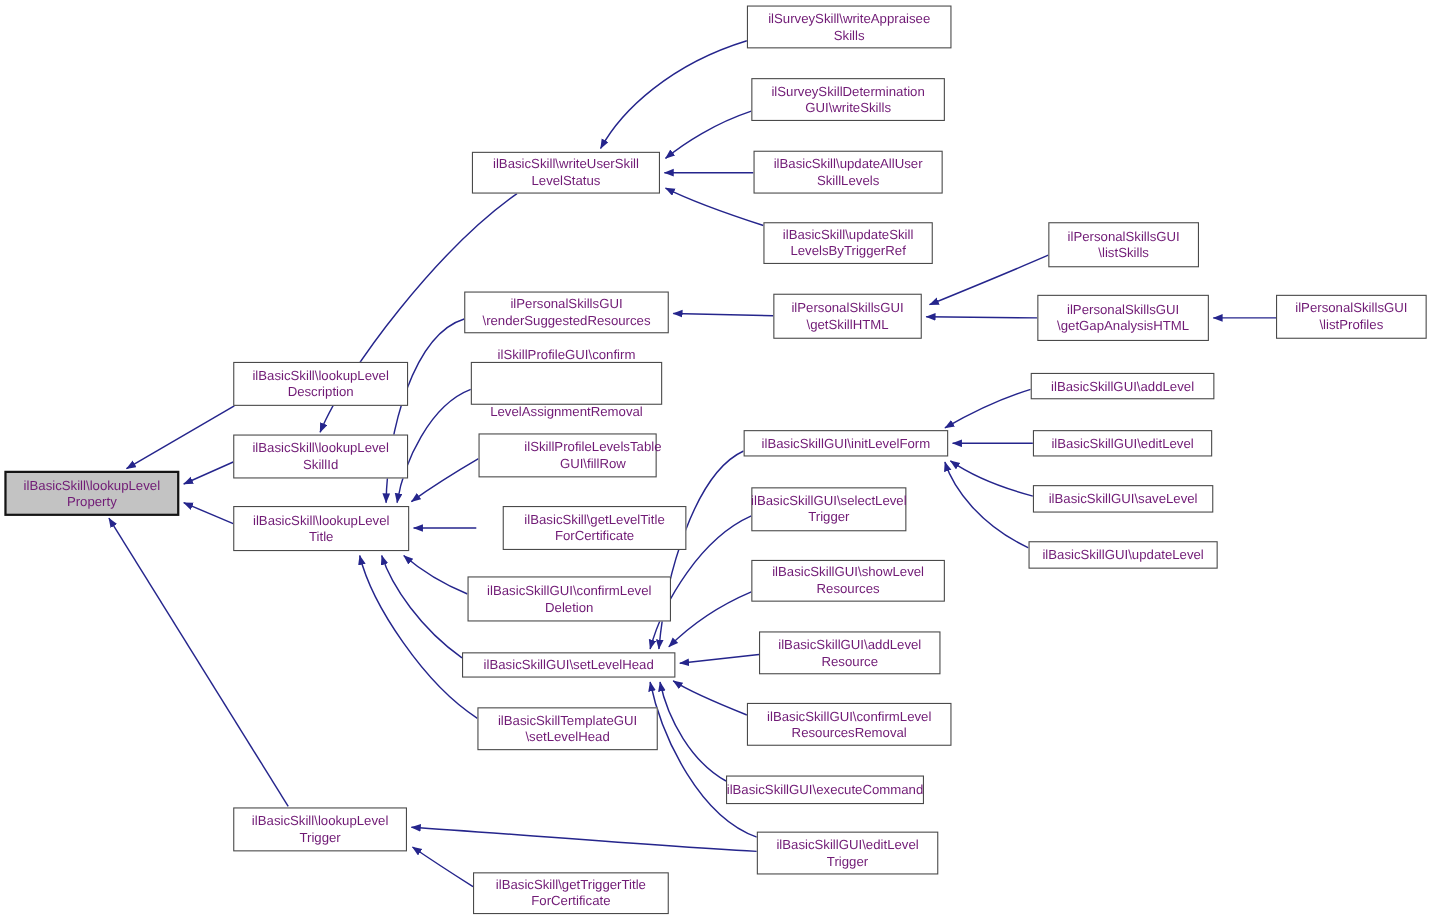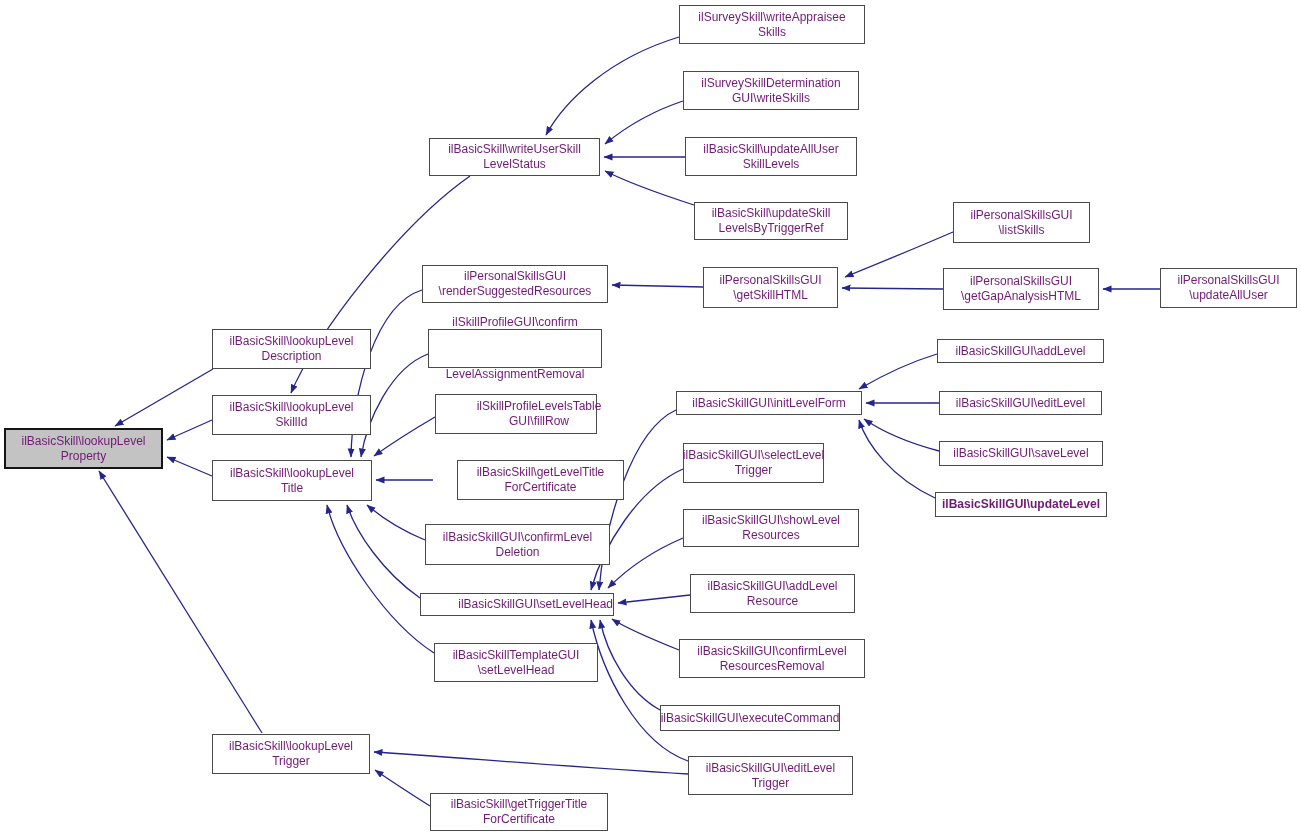--- a/index.html
+++ b/index.html
@@ -126,21 +126,21 @@
       <div class="nline">GUI\fillRow</div>
     </div>
     <div class="gnode" style="left: 433px; top: 460px; width: 167px; height: 40px; margin-left: 24px;">
       <div class="nline">ilBasicSkill\getLevelTitle</div>
       <div class="nline">ForCertificate</div>
     </div>
     <div class="gnode" style="left: 425px; top: 524px; width: 185px; height: 41px;">
       <div class="nline">ilBasicSkillGUI\confirmLevel</div>
       <div class="nline">Deletion</div>
     </div>
-    <div class="gnode" style="left: 420px; top: 593px; width: 194px; height: 23px; align-items: flex-end;">
+    <div class="gnode" style="left: 420px; top: 593px; width: 194px; height: 23px;">
       <div class="nline">ilBasicSkillGUI\setLevelHead</div>
     </div>
     <div class="gnode" style="left: 434px; top: 643px; width: 164px; height: 39px;">
       <div class="nline">ilBasicSkillTemplateGUI</div>
       <div class="nline">\setLevelHead</div>
     </div>
     <div class="gnode" style="left: 430px; top: 793px; width: 178px; height: 38px;">
       <div class="nline">ilBasicSkill\getTriggerTitle</div>
       <div class="nline">ForCertificate</div>
     </div>
@@ -200,20 +200,20 @@
     </div>
     <div class="gnode" style="left: 937px; top: 339px; width: 167px; height: 24px;">
       <div class="nline">ilBasicSkillGUI\addLevel</div>
     </div>
     <div class="gnode" style="left: 939px; top: 391px; width: 163px; height: 24px;">
       <div class="nline">ilBasicSkillGUI\editLevel</div>
     </div>
     <div class="gnode" style="left: 939px; top: 441px; width: 164px; height: 25px;">
       <div class="nline">ilBasicSkillGUI\saveLevel</div>
     </div>
-    <div class="gnode" style="left: 935px; top: 492px; width: 172px; height: 25px; font-weight: bold;">
+    <div class="gnode" style="left: 935px; top: 492px; width: 172px; height: 25px;">
       <div class="nline">ilBasicSkillGUI\updateLevel</div>
     </div>
     <div class="gnode" style="left: 1160px; top: 268px; width: 137px; height: 40px;">
       <div class="nline">ilPersonalSkillsGUI</div>
-      <div class="nline">\updateAllUser</div>
+      <div class="nline">\listProfiles</div>
     </div>
   </div>
 
 </body></html>

